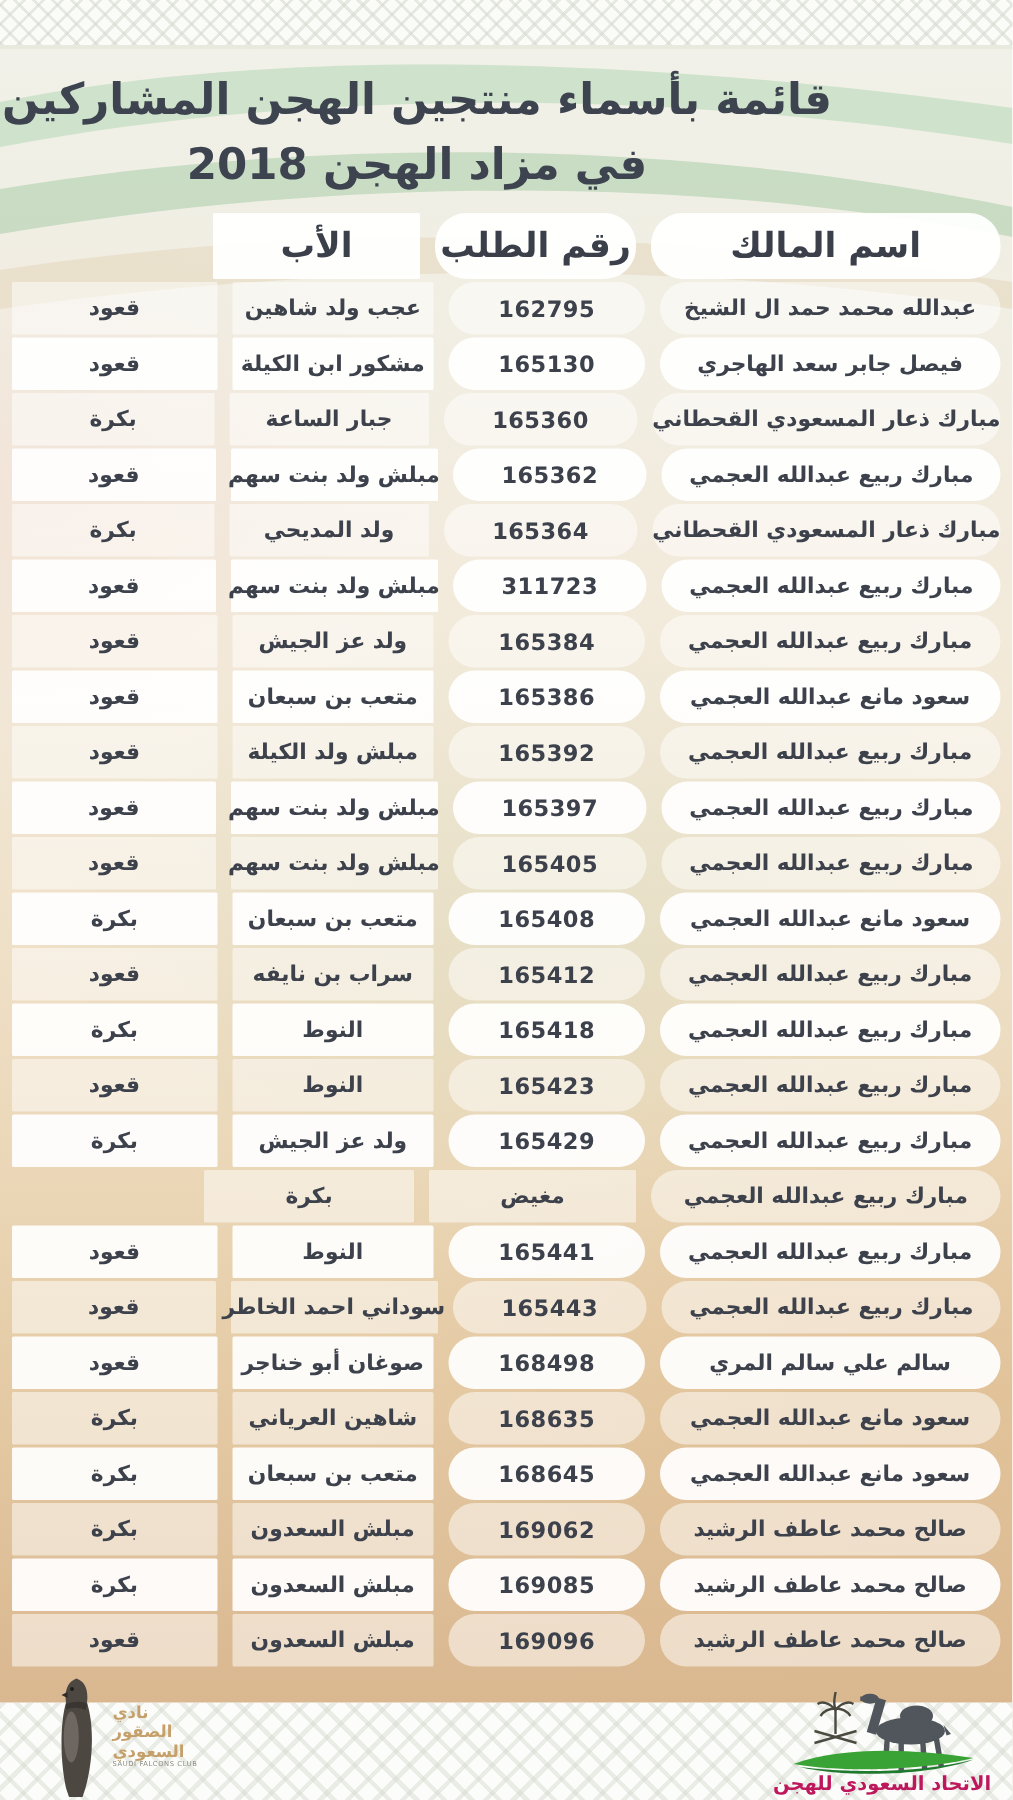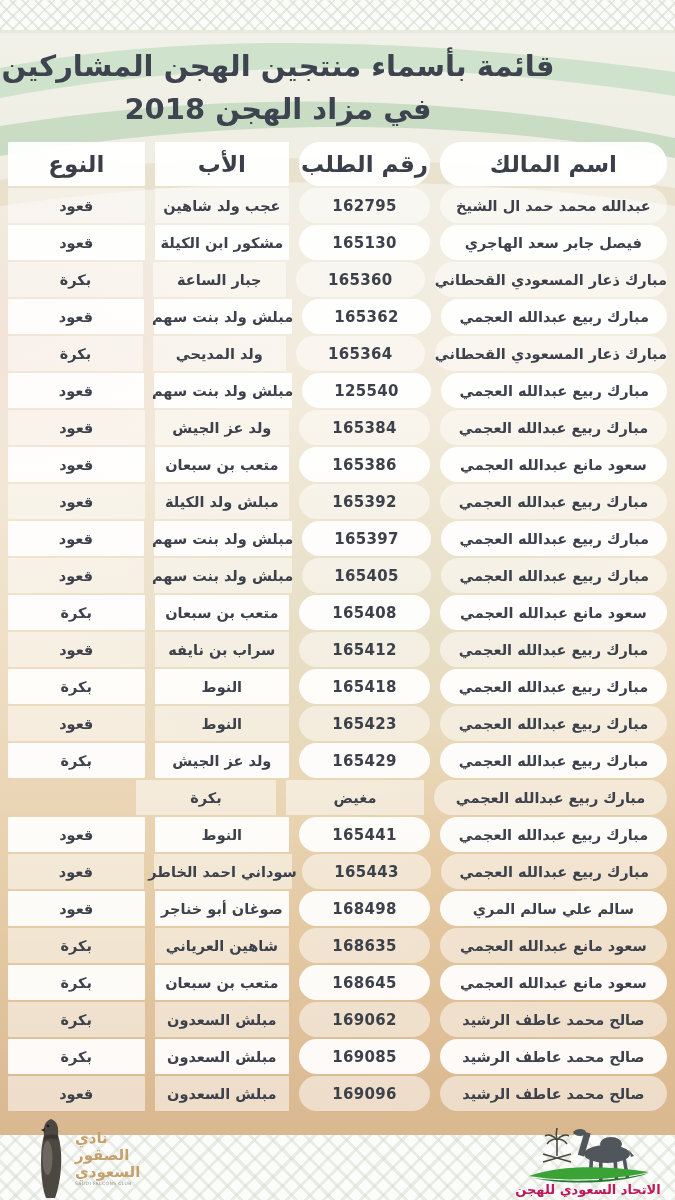--- a/index.html
+++ b/index.html
@@ -63,21 +63,21 @@
   .row.odd .cell{background:rgba(255,255,255,0.50);}
   .row.even .cell{background:rgba(255,255,255,0.92);}
   .row .cell{font-size:14.5px;font-weight:bold;color:#3c414b;}
   .row .c-request{font-size:15px;letter-spacing:.3px;font-family:"DejaVu Sans",sans-serif;border-radius:21px;}
   
   .falcon-logo{
     position:absolute;top:1116px;left:30px;z-index:3;
     display:flex;flex-direction:row;align-items:center;gap:3px;direction:rtl;
   }
   .falcon-text{text-align:left;direction:rtl;line-height:1.15;}
-  .falcon-text .ar{font-size:15px;font-weight:bold;color:#c5a06a;}
+  .falcon-text .ar{font-size:11px;font-weight:bold;color:#c5a06a;}
   .falcon-text .en{font-size:4.5px;color:#8d8d85;letter-spacing:.4px;direction:ltr;}
   .camel-logo{
     position:absolute;top:1126px;right:12px;z-index:3;width:150px;
     display:flex;flex-direction:column;align-items:center;
   }
   .camel-label{font-size:13px;font-weight:bold;color:#be185d;margin-top:-2px;}
 </style>
 </head>
 <body>
 
@@ -94,21 +94,20 @@
 <div class="title-wrap">
   <div class="title-line">قائمة بأسماء منتجين الهجن المشاركين</div>
   <div class="title-line">في مزاد الهجن 2018</div>
 </div>
 
 <div class="tbl">
   <div class="row header">
     <div class="cell c-owner">اسم المالك</div>
     <div class="cell c-request">رقم الطلب</div>
     <div class="cell c-father">الأب</div>
-    <div class="cell c-type">النوع</div>
   </div>
   <div id="table-body">
   <div class="row odd">
     <div class="cell c-owner">عبدالله محمد حمد ال الشيخ</div>
     <div class="cell c-request">162795</div>
     <div class="cell c-father">عجب ولد شاهين</div>
     <div class="cell c-type">قعود</div>
   </div>
 
   <div class="row even">
@@ -134,21 +133,21 @@
 
   <div class="row odd">
     <div class="cell c-owner">مبارك ذعار المسعودي القحطاني</div>
     <div class="cell c-request">165364</div>
     <div class="cell c-father">ولد المديحي</div>
     <div class="cell c-type">بكرة</div>
   </div>
 
   <div class="row even">
     <div class="cell c-owner">مبارك ربيع عبدالله العجمي</div>
-    <div class="cell c-request">125540</div>
+    <div class="cell c-request">311723</div>
     <div class="cell c-father">مبلش ولد بنت سهم</div>
     <div class="cell c-type">قعود</div>
   </div>
 
   <div class="row odd">
     <div class="cell c-owner">مبارك ربيع عبدالله العجمي</div>
     <div class="cell c-request">165384</div>
     <div class="cell c-father">ولد عز الجيش</div>
     <div class="cell c-type">قعود</div>
   </div>

